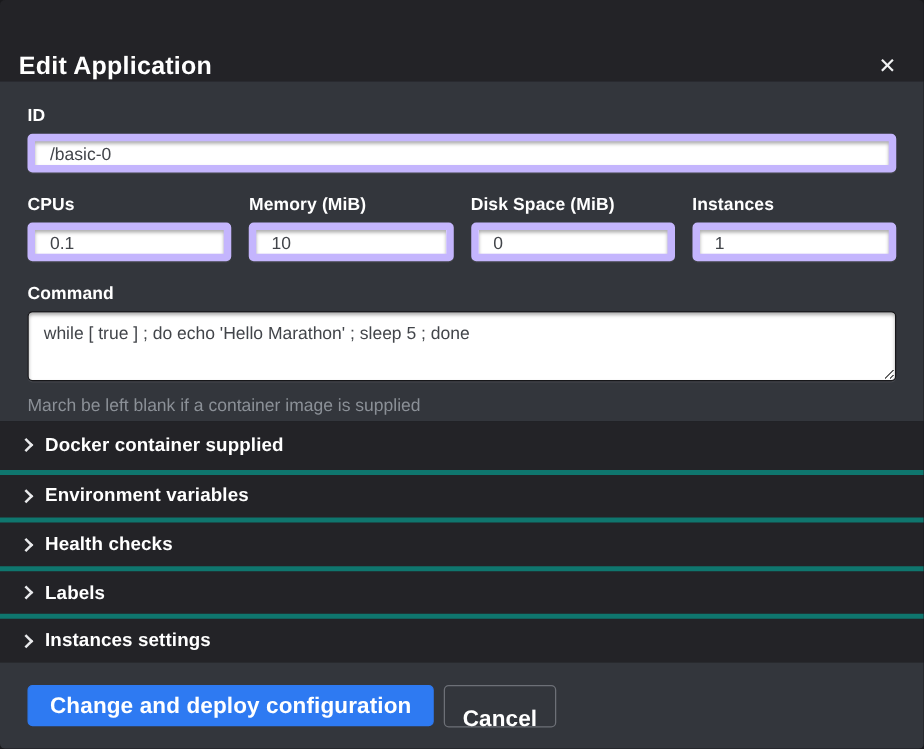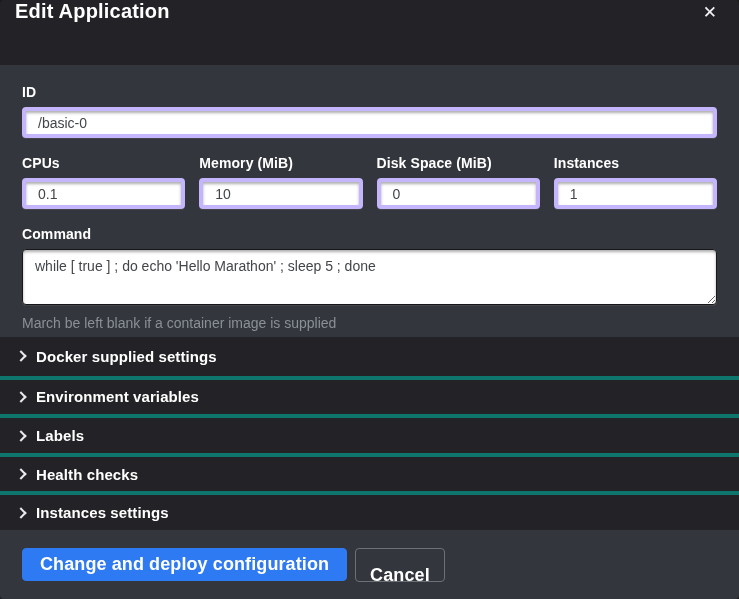--- a/index.html
+++ b/index.html
@@ -12,21 +12,21 @@
   .modal {
     width: 739px; height: 599px;
     display: flex; flex-direction: column;
     border-radius: 4px; overflow: hidden;
   }
 
   
   .modal-header {
     height: 65px; flex: 0 0 65px;
     background: #232327;
-    display: flex; align-items: flex-start;
+    display: flex; align-items: flex-end;
     padding: 0 16px 0 15px;
     position: relative;
   }
   .modal-title {
     color: #ffffff; font-size: 20px; font-weight: 700;
     letter-spacing: 0.2px;
   }
   .close-btn {
     margin-left: auto;
     background: none; border: none; cursor: pointer;
@@ -43,21 +43,21 @@
     overflow: hidden;
   }
   .field-label {
     display: block;
     color: #ffffff; font-size: 14px; font-weight: 700;
     margin-bottom: 7px; letter-spacing: 0.1px;
   }
   .text-input {
     width: 100%; height: 31px;
     background: #ffffff;
-    border: 4px solid #c4b5fd;
+    border: 6px solid #c4b5fd;
     border-radius: 4px;
     box-shadow: inset 0 2px 3px rgba(0,0,0,0.32), 0 1px 0 rgba(255,255,255,0.08);
     color: #42454a; font-size: 14px;
     padding: 0 12px;
     font-family: "Liberation Sans", sans-serif;
     outline: none;
   }
   .field-group { margin-bottom: 17px; }
   .grid-4 {
     display: grid;
@@ -174,33 +174,33 @@
       <label class="field-label">Command</label>
       <textarea class="command-textarea" style="">while [ true ] ; do echo 'Hello Marathon' ; sleep 5 ; done</textarea>
       <div class="help-text">March be left blank if a container image is supplied</div>
     </div>
 
   </div>
 
   <div class="accordion">
     <div class="accordion-row">
       <span class="chevron"></span>
-      <span class="accordion-label">Docker supplied settings</span>
+      <span class="accordion-label">Docker container supplied</span>
     </div>
     <div class="accordion-row">
       <span class="chevron"></span>
       <span class="accordion-label">Environment variables</span>
     </div>
     <div class="accordion-row">
       <span class="chevron"></span>
+      <span class="accordion-label">Health checks</span>
+    </div>
+    <div class="accordion-row">
+      <span class="chevron"></span>
       <span class="accordion-label">Labels</span>
-    </div>
-    <div class="accordion-row">
-      <span class="chevron"></span>
-      <span class="accordion-label">Health checks</span>
     </div>
     <div class="accordion-row">
       <span class="chevron"></span>
       <span class="accordion-label">Instances settings</span>
     </div>
   </div>
 
   <div class="modal-footer">
     <button class="btn btn-primary">Change and deploy configuration</button>
     <button class="btn btn-cancel">Cancel</button>

